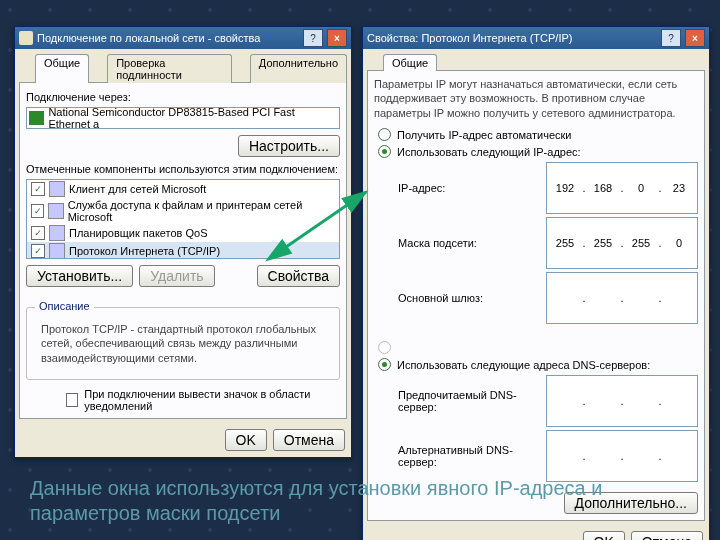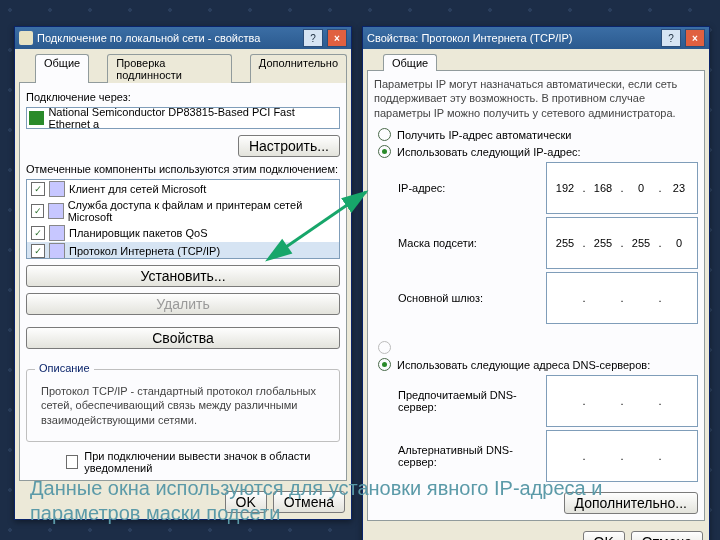--- a/index.html
+++ b/index.html
@@ -98,21 +98,21 @@
     overflow:hidden;
     margin:4px 0;
   }
   .li-row {
     display:flex; align-items:center; gap:4px;
     padding:1px 4px;
   }
   .li-row.sel { background:#d6e4f3; }
   .chk { width:12px;height:12px;border:1px solid #6b6b6b;background:#fff;display:inline-flex;align-items:center;justify-content:center;font-size:9px;color:#2a6e2a;}
   .ic { width:14px;height:14px;display:inline-block;background:#c7c7ff;border:1px solid #888;}
-  .btnrow { display:flex; gap:6px; margin:6px 0;flex-direction:column;}
+  .btnrow { display:flex; gap:6px; margin:6px 0;}
   .group {
     border:1px solid #bfbfbf;
     border-radius:3px;
     padding:14px;
     margin-top:20px;
     position:relative;
   }
   .group-title {
     position:absolute; top:-8px; left:8px;
     background:#fcfcfe; padding:0 4px; color:#0a246a;

